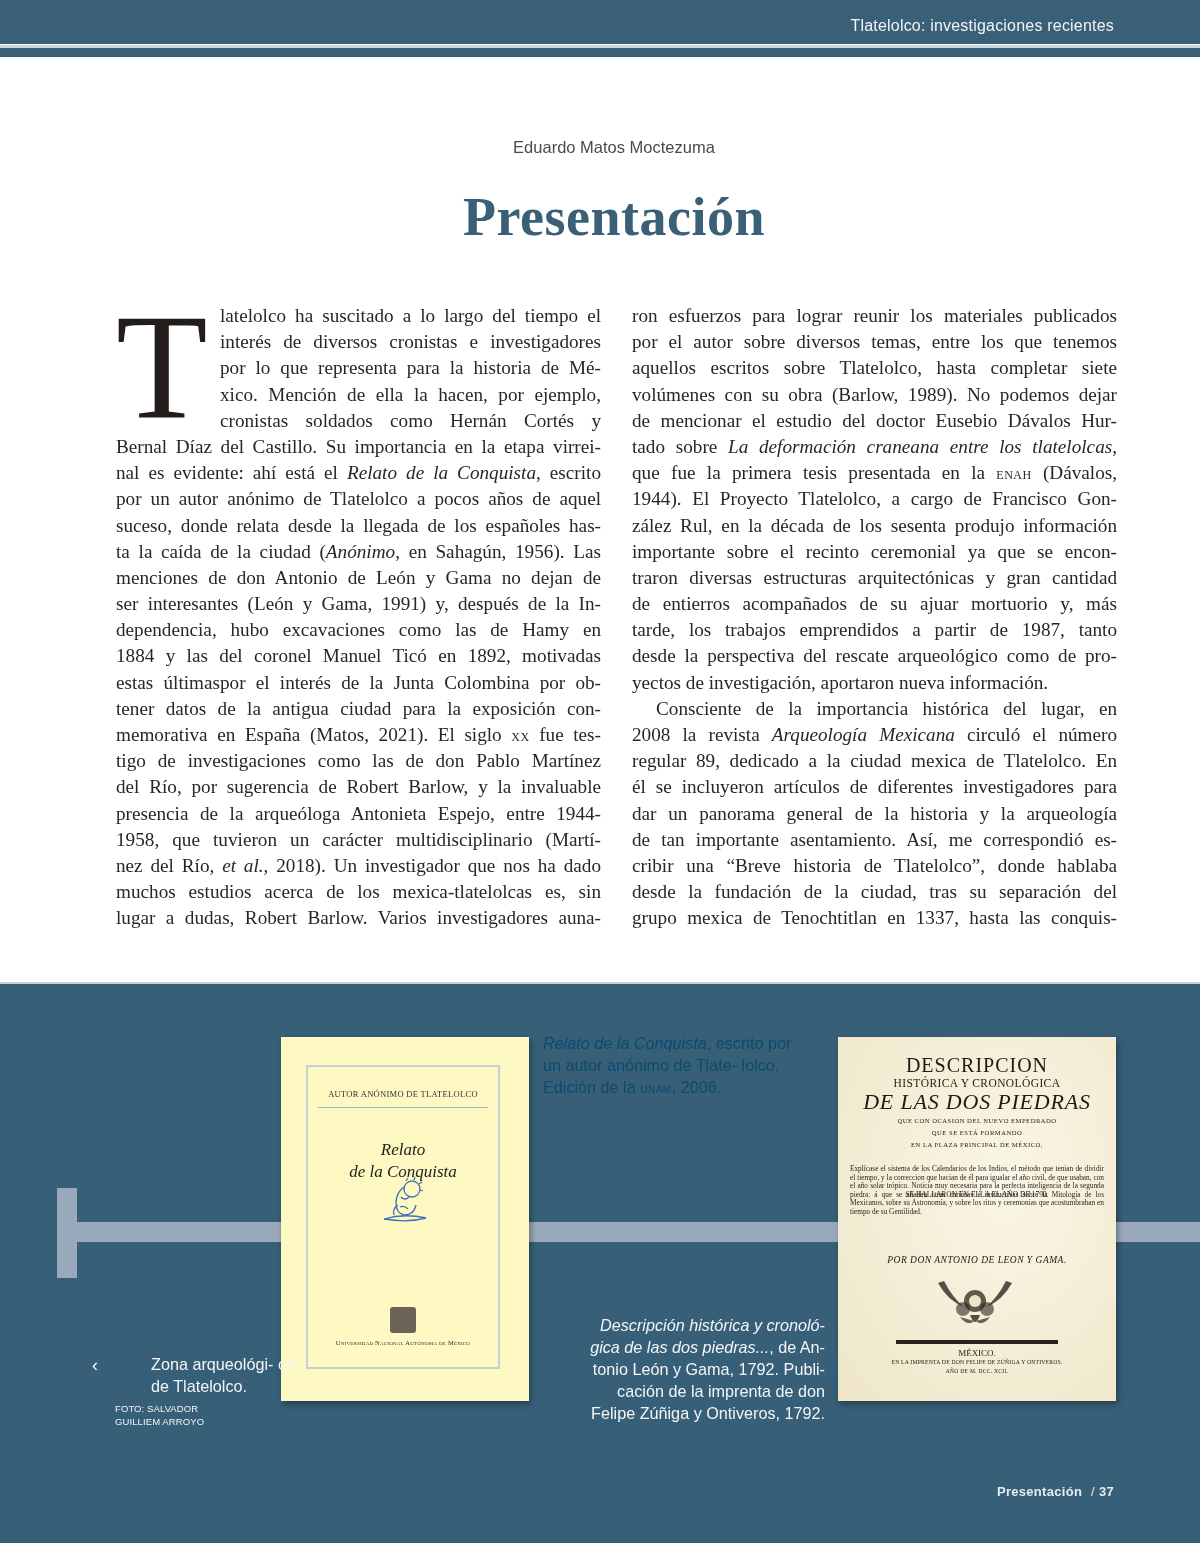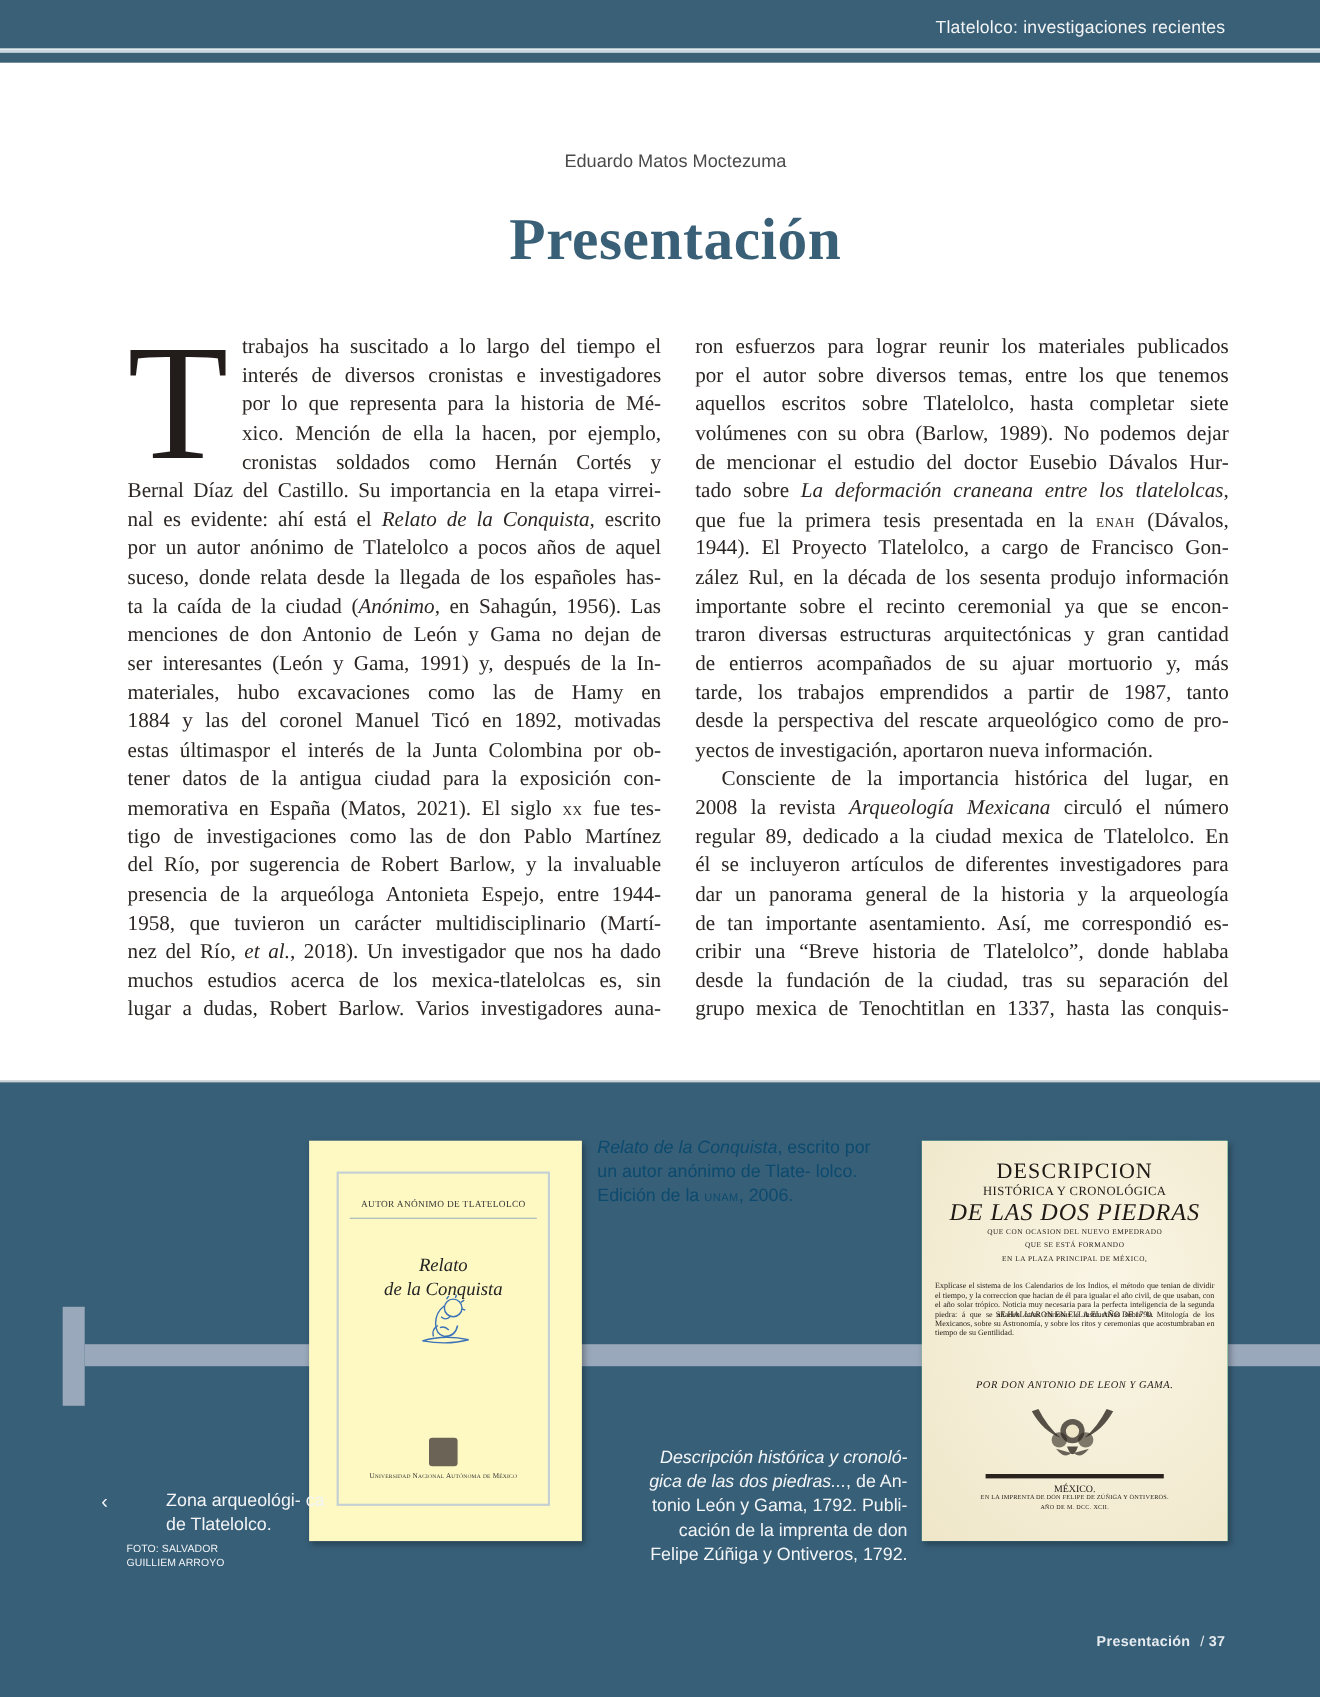--- a/index.html
+++ b/index.html
@@ -81,33 +81,33 @@
 </div>
 <div class="header-rule-1"></div>
 <div class="header-rule-2"></div>
 
 <div class="author">Eduardo Matos Moctezuma</div>
 <h1 class="title">Presentación</h1>
 
 <div class="col col-left">
   <span class="dropcap">T</span>
   <div id="left-lines">
-      <span class="line drop"><span>trabajos ha suscitado a lo largo del tiempo el</span></span>
+      <span class="line drop"><span>latelolco ha suscitado a lo largo del tiempo el</span></span>
       <span class="line drop"><span>interés de diversos cronistas e investigadores</span></span>
       <span class="line drop"><span>por lo que representa para la historia de Mé-</span></span>
       <span class="line drop"><span>xico. Mención de ella la hacen, por ejemplo,</span></span>
       <span class="line drop"><span>cronistas soldados como Hernán Cortés y</span></span>
       <span class="line"><span>Bernal Díaz del Castillo. Su importancia en la etapa virrei-</span></span>
       <span class="line"><span>nal es evidente: ahí está el </span><em>Relato de la Conquista</em><span>, escrito</span></span>
       <span class="line"><span>por un autor anónimo de Tlatelolco a pocos años de aquel</span></span>
       <span class="line"><span>suceso, donde relata desde la llegada de los españoles has-</span></span>
       <span class="line"><span>ta la caída de la ciudad (</span><em>Anónimo</em><span>, en Sahagún, 1956). Las</span></span>
       <span class="line"><span>menciones de don Antonio de León y Gama no dejan de</span></span>
       <span class="line"><span>ser interesantes (León y Gama, 1991) y, después de la In-</span></span>
-      <span class="line"><span>materiales, hubo excavaciones como las de Hamy en</span></span>
+      <span class="line"><span>dependencia, hubo excavaciones como las de Hamy en</span></span>
       <span class="line"><span>1884 y las del coronel Manuel Ticó en 1892, motivadas</span></span>
       <span class="line"><span>estas últimaspor el interés de la Junta Colombina por ob-</span></span>
       <span class="line"><span>tener datos de la antigua ciudad para la exposición con-</span></span>
       <span class="line"><span>memorativa en España (Matos, 2021). El siglo </span><span class="sc">xx</span><span> fue tes-</span></span>
       <span class="line"><span>tigo de investigaciones como las de don Pablo Martínez</span></span>
       <span class="line"><span>del Río, por sugerencia de Robert Barlow, y la invaluable</span></span>
       <span class="line"><span>presencia de la arqueóloga Antonieta Espejo, entre 1944-</span></span>
       <span class="line"><span>1958, que tuvieron un carácter multidisciplinario (Martí-</span></span>
       <span class="line"><span>nez del Río, </span><em>et al.</em><span>, 2018). Un investigador que nos ha dado</span></span>
       <span class="line"><span>muchos estudios acerca de los mexica-tlatelolcas es, sin</span></span>

